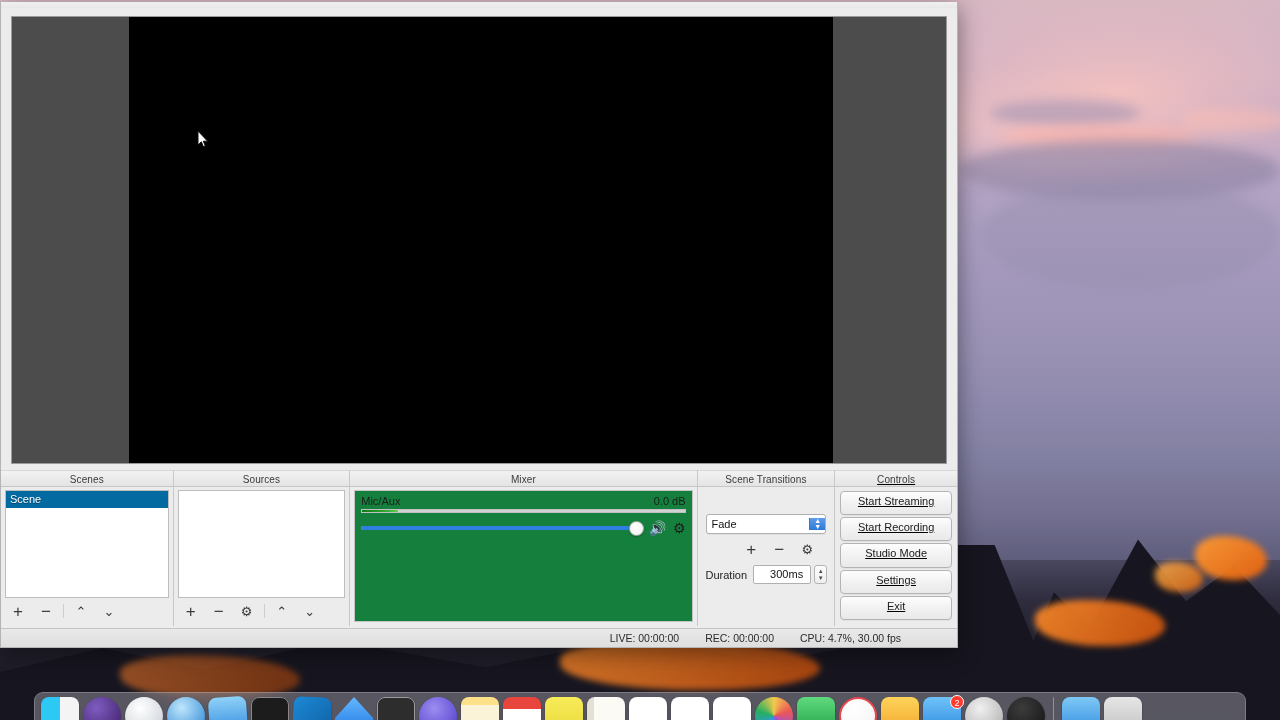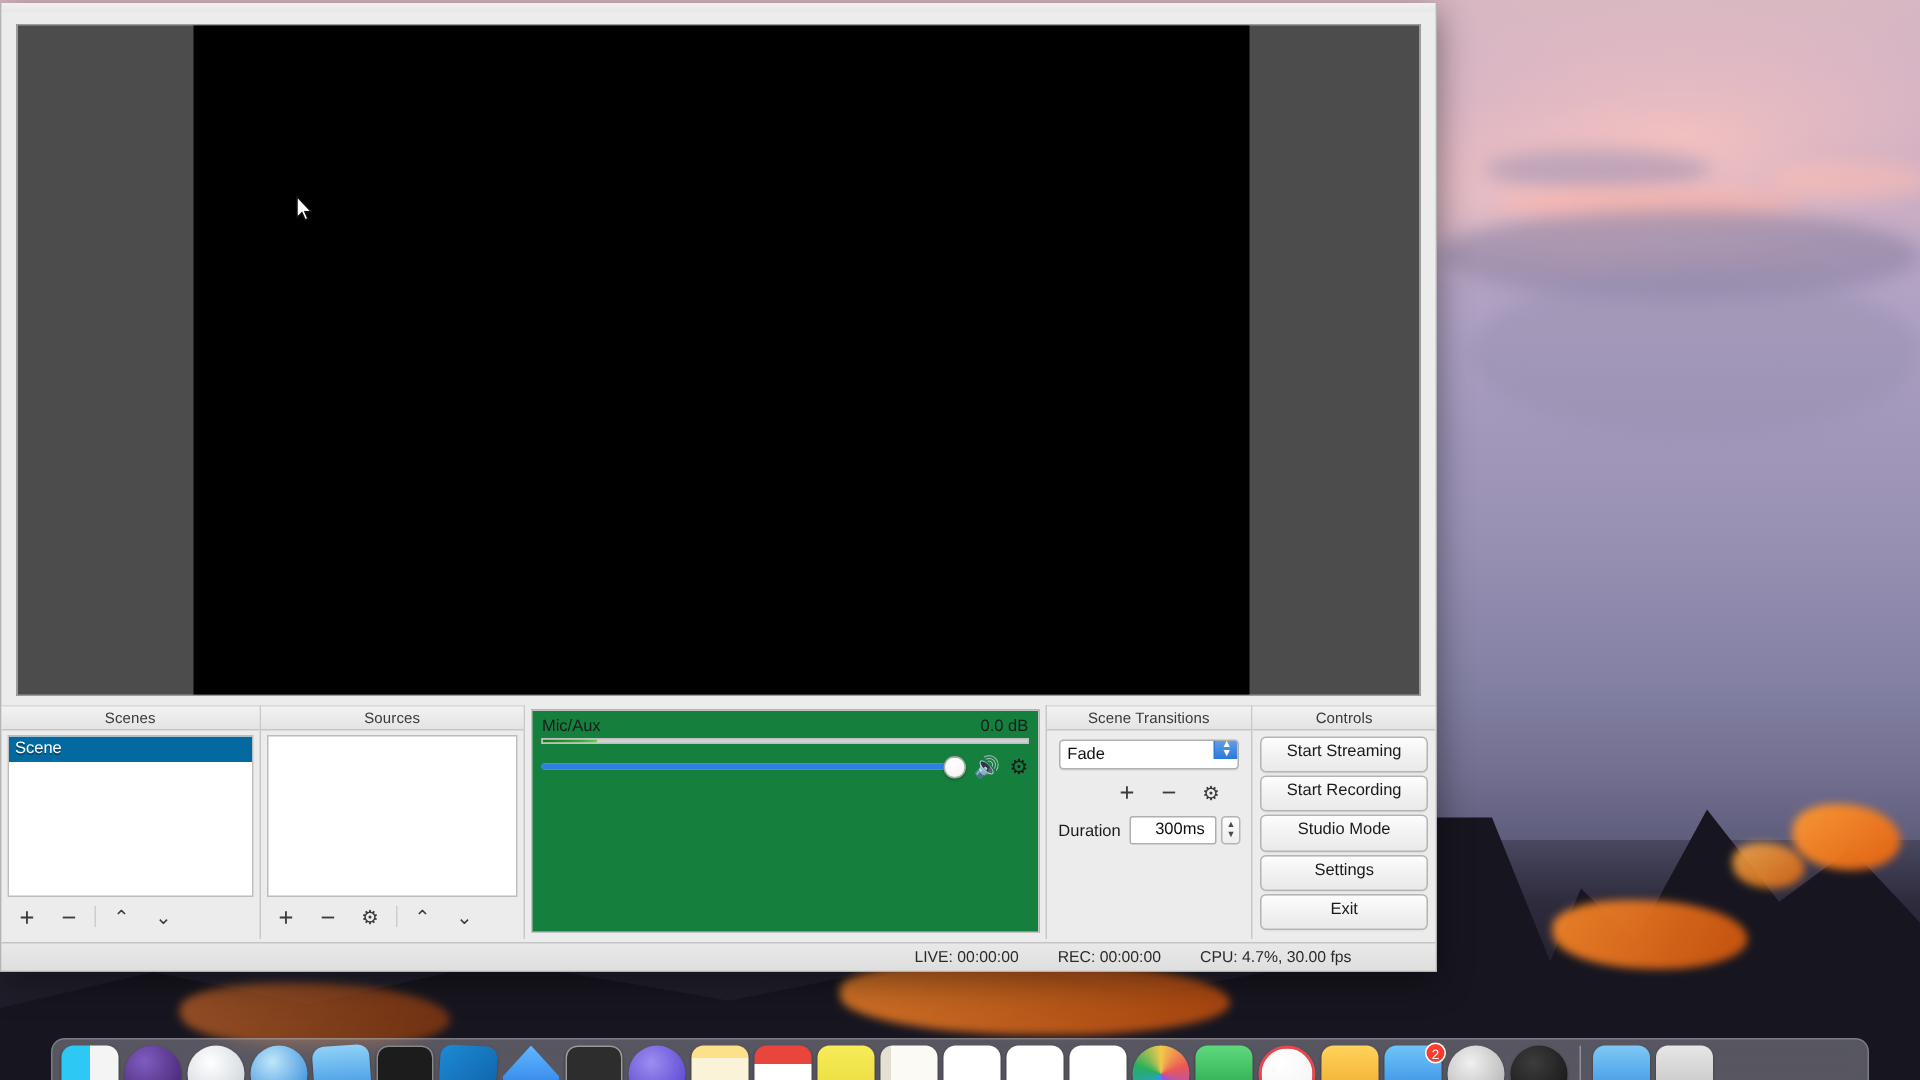--- a/index.html
+++ b/index.html
@@ -271,27 +271,28 @@
     box-shadow: 0 1px 2px rgba(0,0,0,0.25);
   }
   .mix-icon {
     color: #1a1a1a;
     font-size: 14px;
     line-height: 1;
   }
 
   
   .combo {
-    display: flex; align-items: flex-start;
+    display: flex; align-items: center;
     height: 20px;
     background: #fff;
     border: 1px solid #b0b0b0;
     border-radius: 3px;
     overflow: hidden;
     box-shadow: 0 1px 0 rgba(0,0,0,0.05);
+    margin-top: 21px;
   }
   .combo-text {
     flex: 1 1 auto;
     font-size: 11px;
     color: #111;
     padding: 0 5px;
     line-height: 18px;
     overflow: hidden; white-space: nowrap;
   }
   .combo-arrowbox {
@@ -460,20 +461,21 @@
             <div class="tbtn">−</div>
             <div class="tbtn small">⚙</div>
             <div class="tool-sep"></div>
             <div class="tbtn small">⌃</div>
             <div class="tbtn small">⌄</div>
           </div>
         </div>
       </div>
 
       <div class="pane" style="width:348px;">
+        <div class="pane-title">Mixer</div>
         <div class="pane-body">
           <div class="mixer-box">
             <div class="mix-row-top">
               <span>Mic/Aux</span>
               <span>0.0 dB</span>
             </div>
             <div class="vu">
               <div class="vu-fill"></div>
             </div>
             <div class="mix-row-slider">
@@ -510,21 +512,21 @@
               <div class="spin-input">300ms</div>
               <div class="spin-btns">
                 <span>▲</span>
                   <span>▼</span>
               </div>
             </div>
           </div>
         </div>
       </div>
 
-      <div class="pane" style="width:122px;">
+      <div class="pane" style="width:122px;text-decoration:underline;">
         <div class="pane-title">Controls</div>
         <div class="pane-body" style="padding:4px 5px;">
           <div class="ctrl-btn">Start Streaming</div>
           <div class="ctrl-btn">Start Recording</div>
           <div class="ctrl-btn">Studio Mode</div>
           <div class="ctrl-btn">Settings</div>
           <div class="ctrl-btn">Exit</div>
         </div>
       </div>
 

